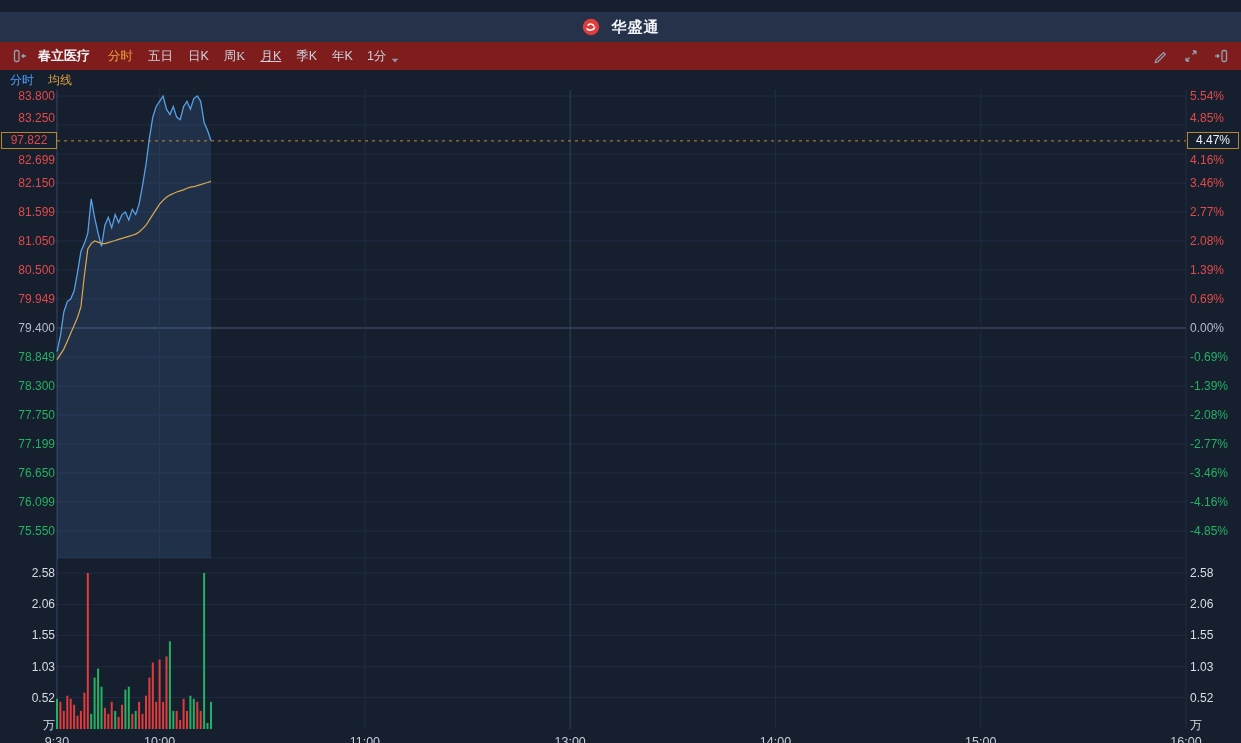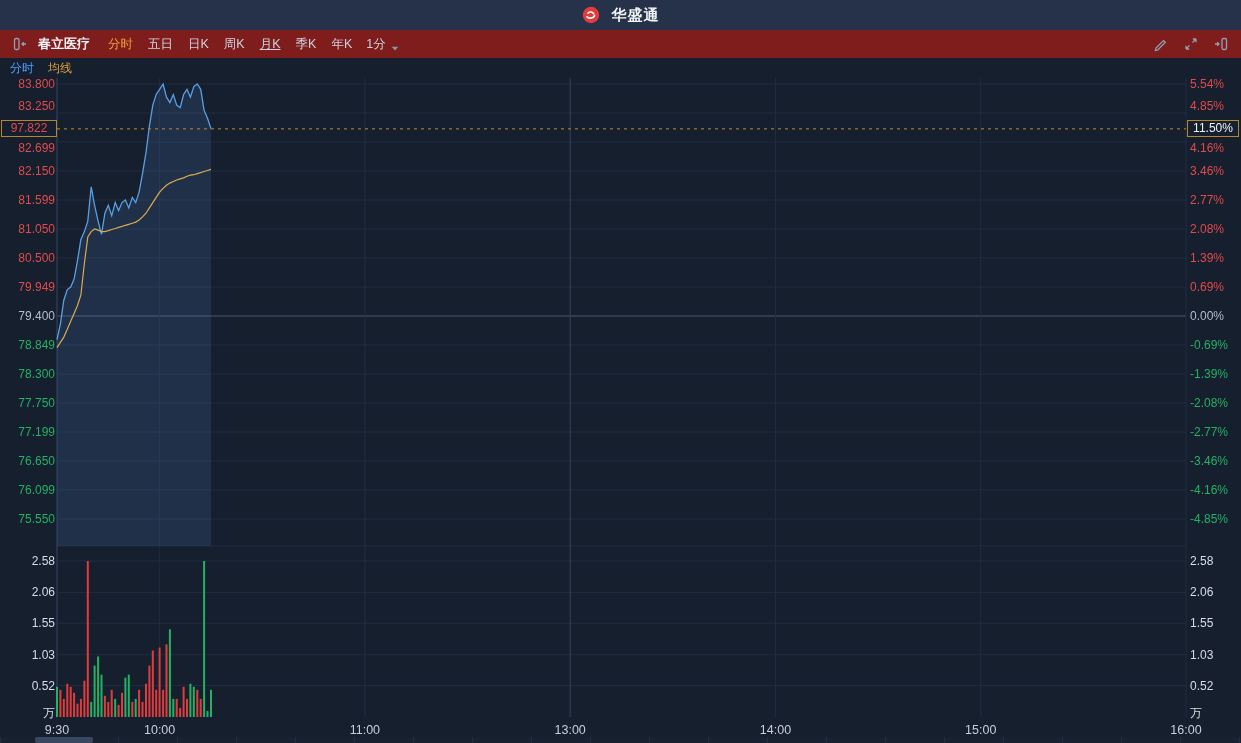--- a/index.html
+++ b/index.html
@@ -1,21 +1,21 @@
 <!DOCTYPE html>
 <html><head>
 <meta charset="utf-8">
 <style>
   html,body{margin:0;padding:0;background:#161f2e;width:1241px;height:743px;overflow:hidden;
             font-family:"Liberation Sans",sans-serif;}
   .app{position:relative;width:1241px;height:743px;}
   #chart{position:absolute;left:0;top:0;z-index:1;}
   #chart text{font-family:"Liberation Sans",sans-serif;}
   .topbar{position:relative;z-index:3;height:30px;background:#253249;display:flex;
-          align-items:center;justify-content:center;gap:12px;}
+          align-items:center;justify-content:center;gap:12px;margin-top:12px;}
   .topbar .appname{color:#f2f5f9;font-weight:bold;font-size:15px;letter-spacing:1px;}
   .toolbar{position:relative;z-index:3;height:28px;background:#7f1d1d;display:flex;
            align-items:center;padding:0 12px;}
   .stock{color:#eef2f7;font-weight:bold;font-size:13px;margin:0 18px 0 10px;}
   .tabs{display:flex;gap:15px;font-size:12.5px;}
   .tab{cursor:pointer;}
   .interval{margin-left:14px;font-size:12.5px;color:#ccd3df;display:flex;align-items:flex-end;gap:4px;cursor:pointer;}
   .tool-icons{margin-left:auto;display:flex;gap:14px;align-items:center;}
   .subtabs{position:relative;z-index:3;height:20px;display:flex;align-items:center;gap:14px;
            padding:0 10px;font-size:12px;}
@@ -183,21 +183,21 @@
       <svg width="16" height="16" viewBox="0 0 16 16" stroke="#93a0b4" fill="none" stroke-width="1.3">
         <rect x="2.5" y="2.5" width="4.5" height="11" rx="1.5"></rect>
         <path d="M14 8 H10 M11.8 6.2 L10 8 l1.8 1.8"></path>
       </svg>
     </span>
     <span class="stock">春立医疗</span>
     <nav class="tabs">
       <span class="tab" style="color: rgb(239, 161, 60);">分时</span>
       <span class="tab" style="color: rgb(204, 211, 223);">五日</span>
       <span class="tab" style="color: rgb(204, 211, 223);">日K</span>
-      <span class="tab" style="color: rgb(204, 211, 223);">周K</span>
+      <span class="tab" style="color: rgb(204, 211, 223); font-family: Liberation Serif, serif;">周K</span>
       <span class="tab" style="color: rgb(204, 211, 223); text-decoration: underline;">月K</span>
       <span class="tab" style="color: rgb(204, 211, 223);">季K</span>
       <span class="tab" style="color: rgb(204, 211, 223);">年K</span>
     </nav>
     <span class="interval">
       <span>1分</span>
       <span class="icon">
         <svg width="10" height="10" viewBox="0 0 12 12">
             <polygon points="2,4.5 10,4.5 6,9" fill="#8b96aa"></polygon>
           </svg>
@@ -222,19 +222,19 @@
       </span>
     </div>
   </div>
 
   <div class="subtabs">
     <span class="subtab" style="color: rgb(79, 158, 255);">分时</span>
     <span class="subtab" style="color: rgb(223, 162, 62);">均线</span>
   </div>
 
   <div class="price-tag" id="tag-price" style="top: 120.371px;">97.822</div>
-  <div class="price-tag" id="tag-pct" style="top: 120.371px;">11.50%</div>
+  <div class="price-tag" id="tag-pct" style="top: 120.371px;">4.47%</div>
 
   <div class="scrollbar">
     <div class="thumb"></div>
   </div>
 
 </div>
 
 </body></html>

